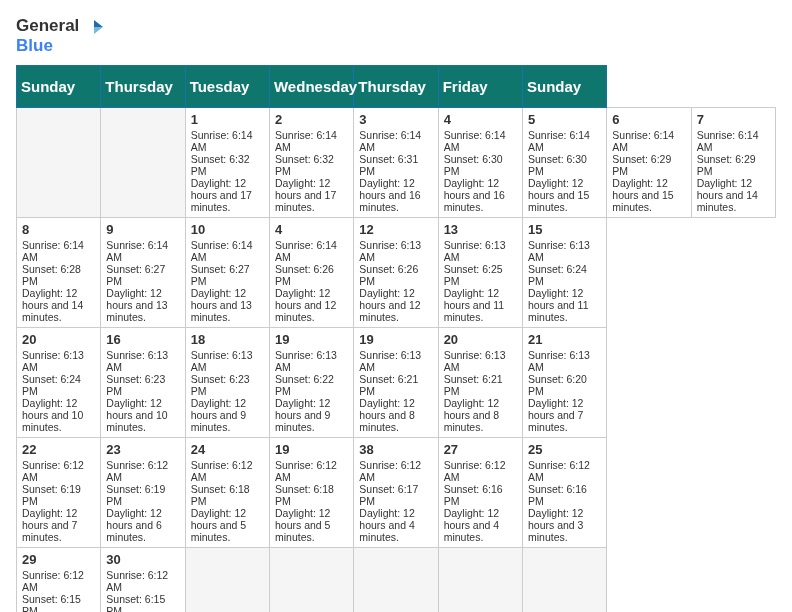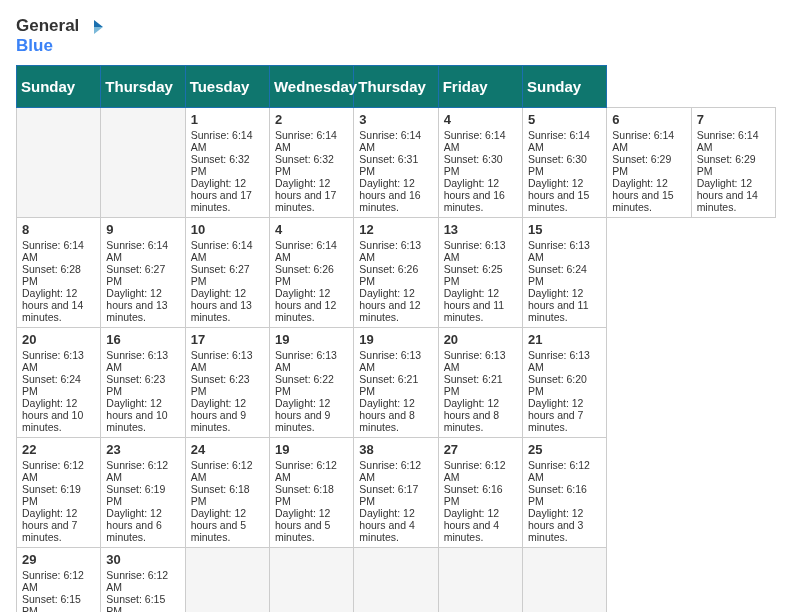--- a/index.html
+++ b/index.html
@@ -114,21 +114,21 @@
         <td><span class="day-num">9</span><span>Sunrise: 6:14 AM</span><br><span>Sunset: 6:27 PM</span><br><span>Daylight: 12 hours and 13 minutes.</span></td>
         <td><span class="day-num">10</span><span>Sunrise: 6:14 AM</span><br><span>Sunset: 6:27 PM</span><br><span>Daylight: 12 hours and 13 minutes.</span></td>
         <td><span class="day-num">4</span><span>Sunrise: 6:14 AM</span><br><span>Sunset: 6:26 PM</span><br><span>Daylight: 12 hours and 12 minutes.</span></td>
         <td><span class="day-num">12</span><span>Sunrise: 6:13 AM</span><br><span>Sunset: 6:26 PM</span><br><span>Daylight: 12 hours and 12 minutes.</span></td>
         <td><span class="day-num">13</span><span>Sunrise: 6:13 AM</span><br><span>Sunset: 6:25 PM</span><br><span>Daylight: 12 hours and 11 minutes.</span></td>
         <td><span class="day-num">15</span><span>Sunrise: 6:13 AM</span><br><span>Sunset: 6:24 PM</span><br><span>Daylight: 12 hours and 11 minutes.</span></td>
       </tr>
       <tr>
         <td><span class="day-num">20</span><span>Sunrise: 6:13 AM</span><br><span>Sunset: 6:24 PM</span><br><span>Daylight: 12 hours and 10 minutes.</span></td>
         <td><span class="day-num">16</span><span>Sunrise: 6:13 AM</span><br><span>Sunset: 6:23 PM</span><br><span>Daylight: 12 hours and 10 minutes.</span></td>
-        <td><span class="day-num">17</span><span>Sunrise: 6:13 AM</span><br><span>Sunset: 6:23 PM</span><br><span>Daylight: 12 hours and 9 minutes.</span></td>
+        <td><span class="day-num">18</span><span>Sunrise: 6:13 AM</span><br><span>Sunset: 6:23 PM</span><br><span>Daylight: 12 hours and 9 minutes.</span></td>
         <td><span class="day-num">19</span><span>Sunrise: 6:13 AM</span><br><span>Sunset: 6:22 PM</span><br><span>Daylight: 12 hours and 9 minutes.</span></td>
         <td><span class="day-num">19</span><span>Sunrise: 6:13 AM</span><br><span>Sunset: 6:21 PM</span><br><span>Daylight: 12 hours and 8 minutes.</span></td>
         <td><span class="day-num">20</span><span>Sunrise: 6:13 AM</span><br><span>Sunset: 6:21 PM</span><br><span>Daylight: 12 hours and 8 minutes.</span></td>
         <td><span class="day-num">21</span><span>Sunrise: 6:13 AM</span><br><span>Sunset: 6:20 PM</span><br><span>Daylight: 12 hours and 7 minutes.</span></td>
       </tr>
       <tr>
         <td><span class="day-num">22</span><span>Sunrise: 6:12 AM</span><br><span>Sunset: 6:19 PM</span><br><span>Daylight: 12 hours and 7 minutes.</span></td>
         <td><span class="day-num">23</span><span>Sunrise: 6:12 AM</span><br><span>Sunset: 6:19 PM</span><br><span>Daylight: 12 hours and 6 minutes.</span></td>
         <td><span class="day-num">24</span><span>Sunrise: 6:12 AM</span><br><span>Sunset: 6:18 PM</span><br><span>Daylight: 12 hours and 5 minutes.</span></td>
         <td><span class="day-num">19</span><span>Sunrise: 6:12 AM</span><br><span>Sunset: 6:18 PM</span><br><span>Daylight: 12 hours and 5 minutes.</span></td>

